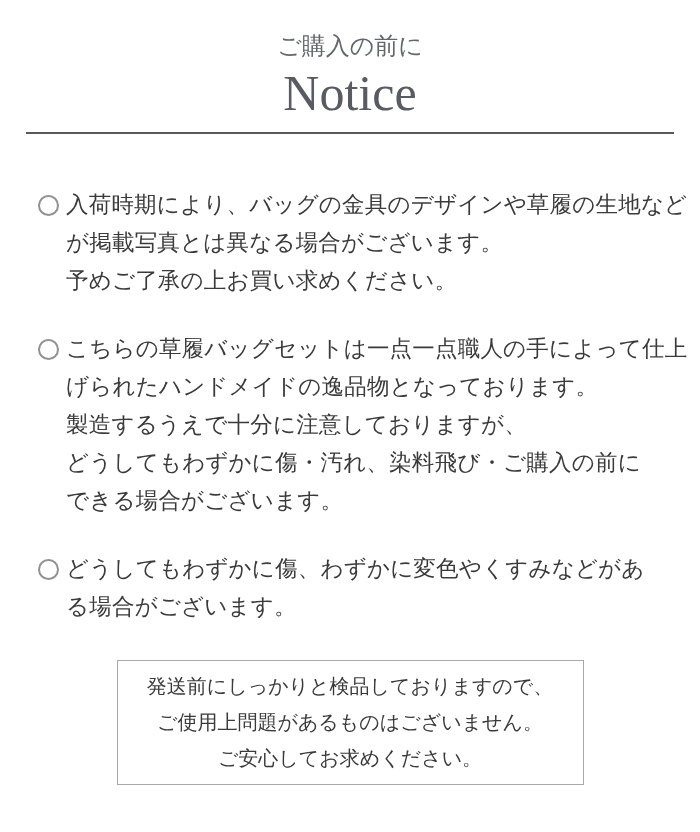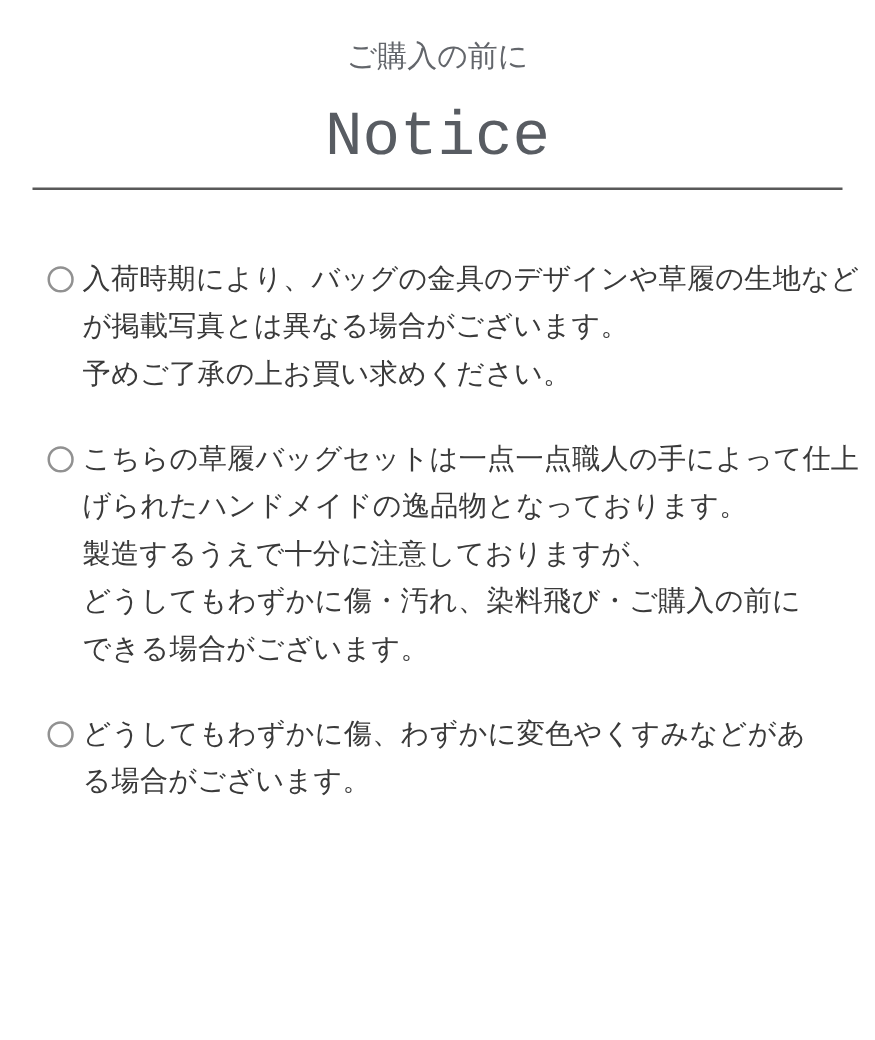--- a/index.html
+++ b/index.html
@@ -24,24 +24,24 @@
     text-align: center;
     padding-top: 30px;
   }
   .header-jp {
     font-family: "Liberation Serif", "DejaVu Serif", serif;
     font-size: 24px;
     line-height: 32px;
     color: #63666b;
   }
   .header-en {
-    font-family: Liberation Mono, monospace;
+    font-family: Liberation Serif, serif;
     font-size: 50px;
     line-height: 58px;
-    margin-top: 20px;
+    margin-top: 2px;
     color: #585c62;
   }
   .divider {
     border: none;
     border-top: 2px solid #595959;
     margin: 10px 26px 0 26px;
   }
   .content {
     padding: 52px 16px 0 38px;
   }
@@ -114,14 +114,19 @@
     </div>
 
     <div class="notice-item">
       <span class="bullet"></span>
       <p class="notice-text">どうしてもわずかに傷、わずかに変色やくすみなどがあ
 る場合がございます。</p>
     </div>
 
   </main>
 
+  <div class="assurance-box">
+    <p class="assurance-text">発送前にしっかりと検品しておりますので、
+ご使用上問題があるものはございません。
+ご安心してお求めください。</p>
+  </div>
 
 </div>
 
 </body></html>

